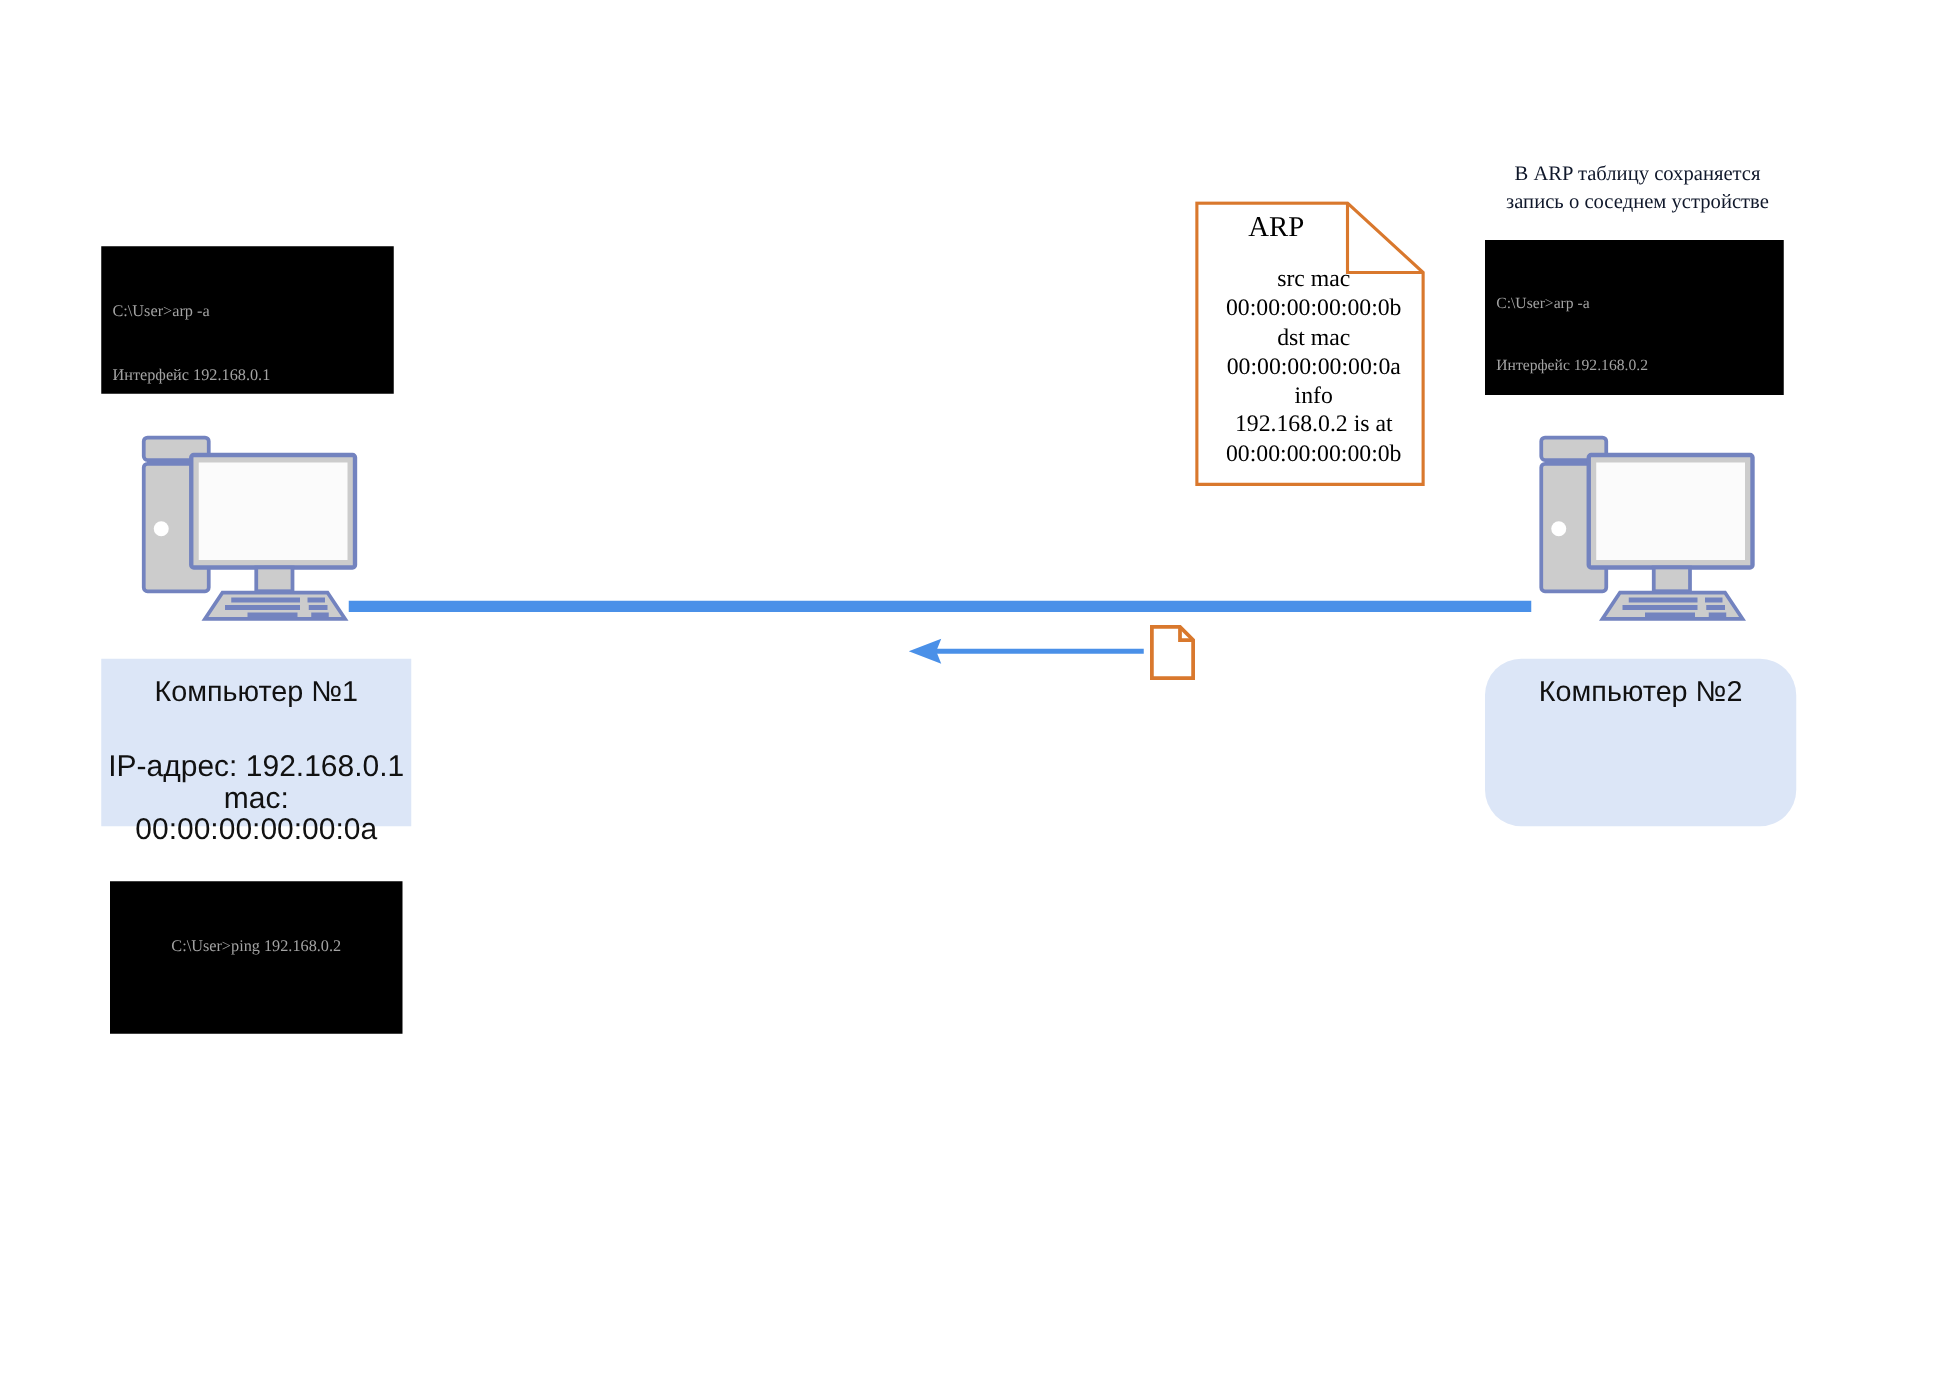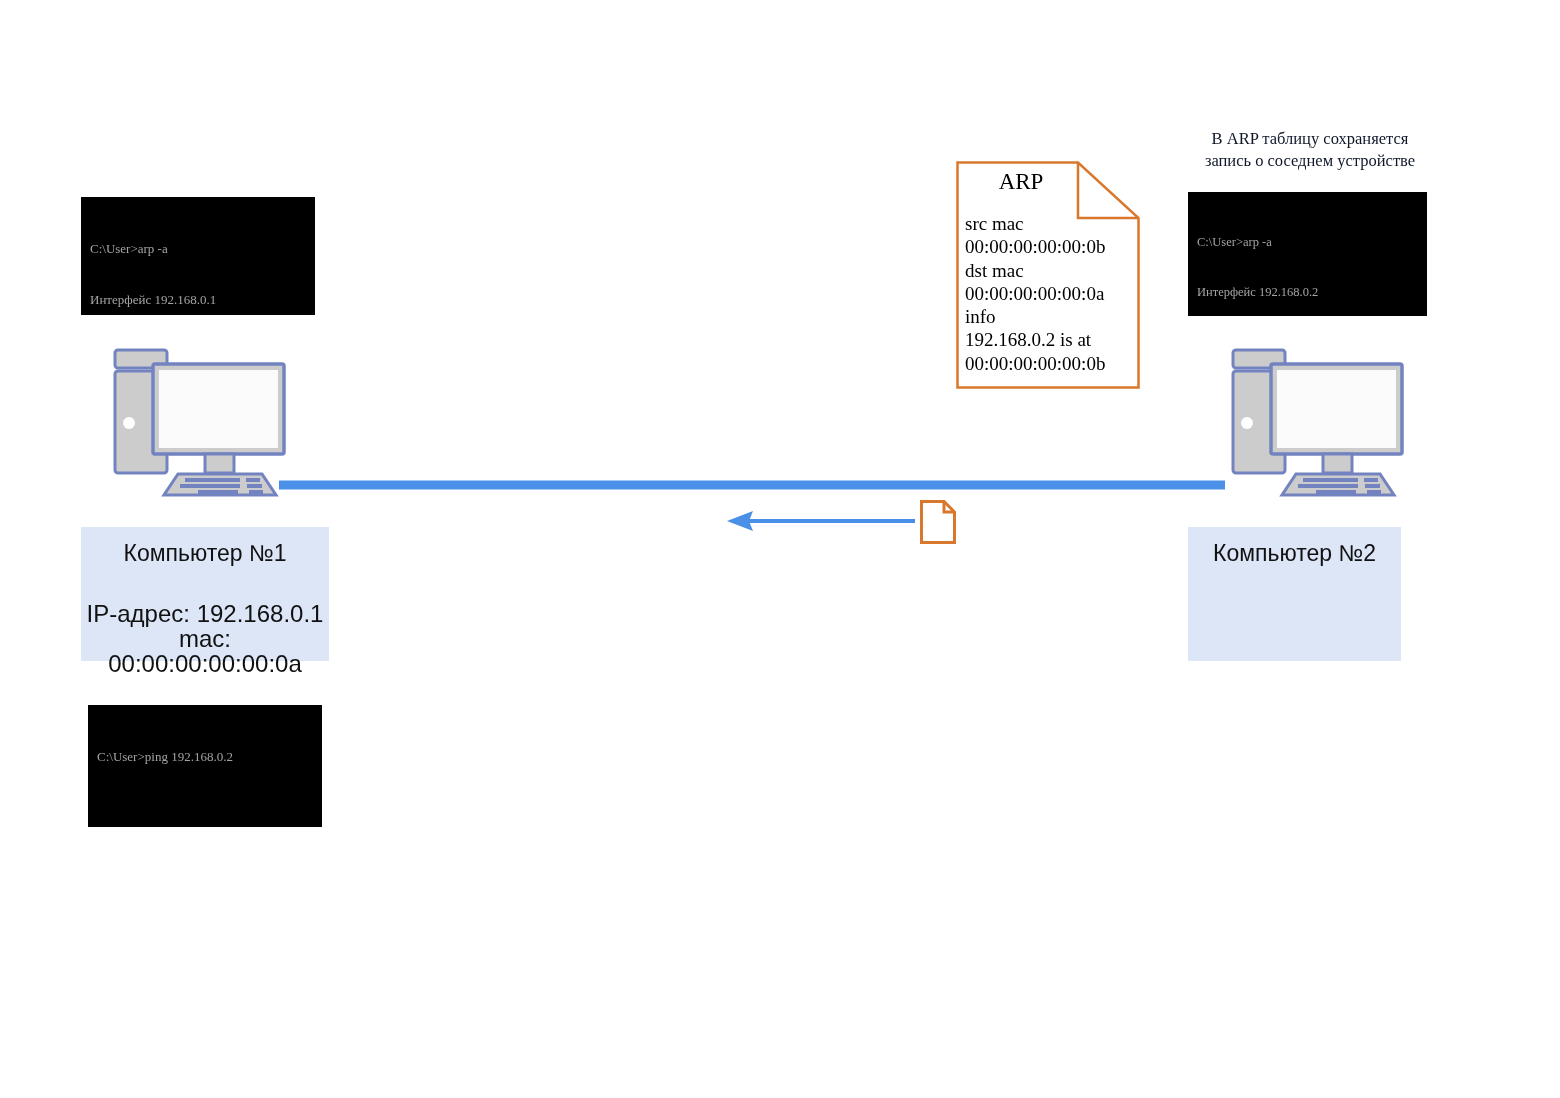--- a/index.html
+++ b/index.html
@@ -31,21 +31,21 @@
     font-size: 13px;
     line-height: 17px;
     white-space: pre;
     box-sizing: border-box;
     padding: 9px 9px 0 9px;
     overflow: hidden;
   }
   .terminal .tline { display: block; }
   .term-left  { left: 81px;  top: 197px; width: 234px; height: 118px; }
   .term-right { left: 1188px; top: 192px; width: 239px; height: 124px; }
-  .term-ping  { left: 88px;  top: 705px; width: 234px; height: 122px; }
+  .term-ping  { left: 88px;  top: 705px; width: 234px; height: 122px; text-align: center; }
 
   .term-right { font-size: 12.5px; line-height: 16.5px; }
 
   
   .infobox {
     position: absolute;
     background: #dce6f7;
     box-sizing: border-box;
     text-align: center;
     font-family: "Liberation Sans", sans-serif;
@@ -60,21 +60,21 @@
   }
   .infobox .details {
     position: absolute;
     left: 0; right: 0;
     top: 74px;
     font-size: 24px;
     line-height: 25px;
     white-space: pre-line;
   }
   .info-left  { left: 81px;   top: 527px; width: 248px; height: 134px; }
-  .info-right { left: 1188px; top: 527px; width: 213px; height: 134px; }
+  .info-right { left: 1188px; top: 527px; width: 249px; height: 134px; border-radius: 29px; }
 
   
   .arp-note {
     position: absolute;
     left: 956px;
     top: 161px;
     width: 184px;
     height: 292px;
   }
   .arp-note svg { position: absolute; left: 0; top: 0; }
@@ -90,20 +90,21 @@
   .arp-note .arp-body {
     position: absolute;
     left: 9px;
     top: 51px;
     width: 172px;
     font-family: "Liberation Serif", serif;
     font-size: 19px;
     line-height: 23.3px;
     color: #000000;
     white-space: pre-line;
+    text-align: center;
   }
 
   
   .caption {
     position: absolute;
     left: 1170px;
     top: 128px;
     width: 280px;
     text-align: center;
     font-family: "Liberation Serif", serif;

